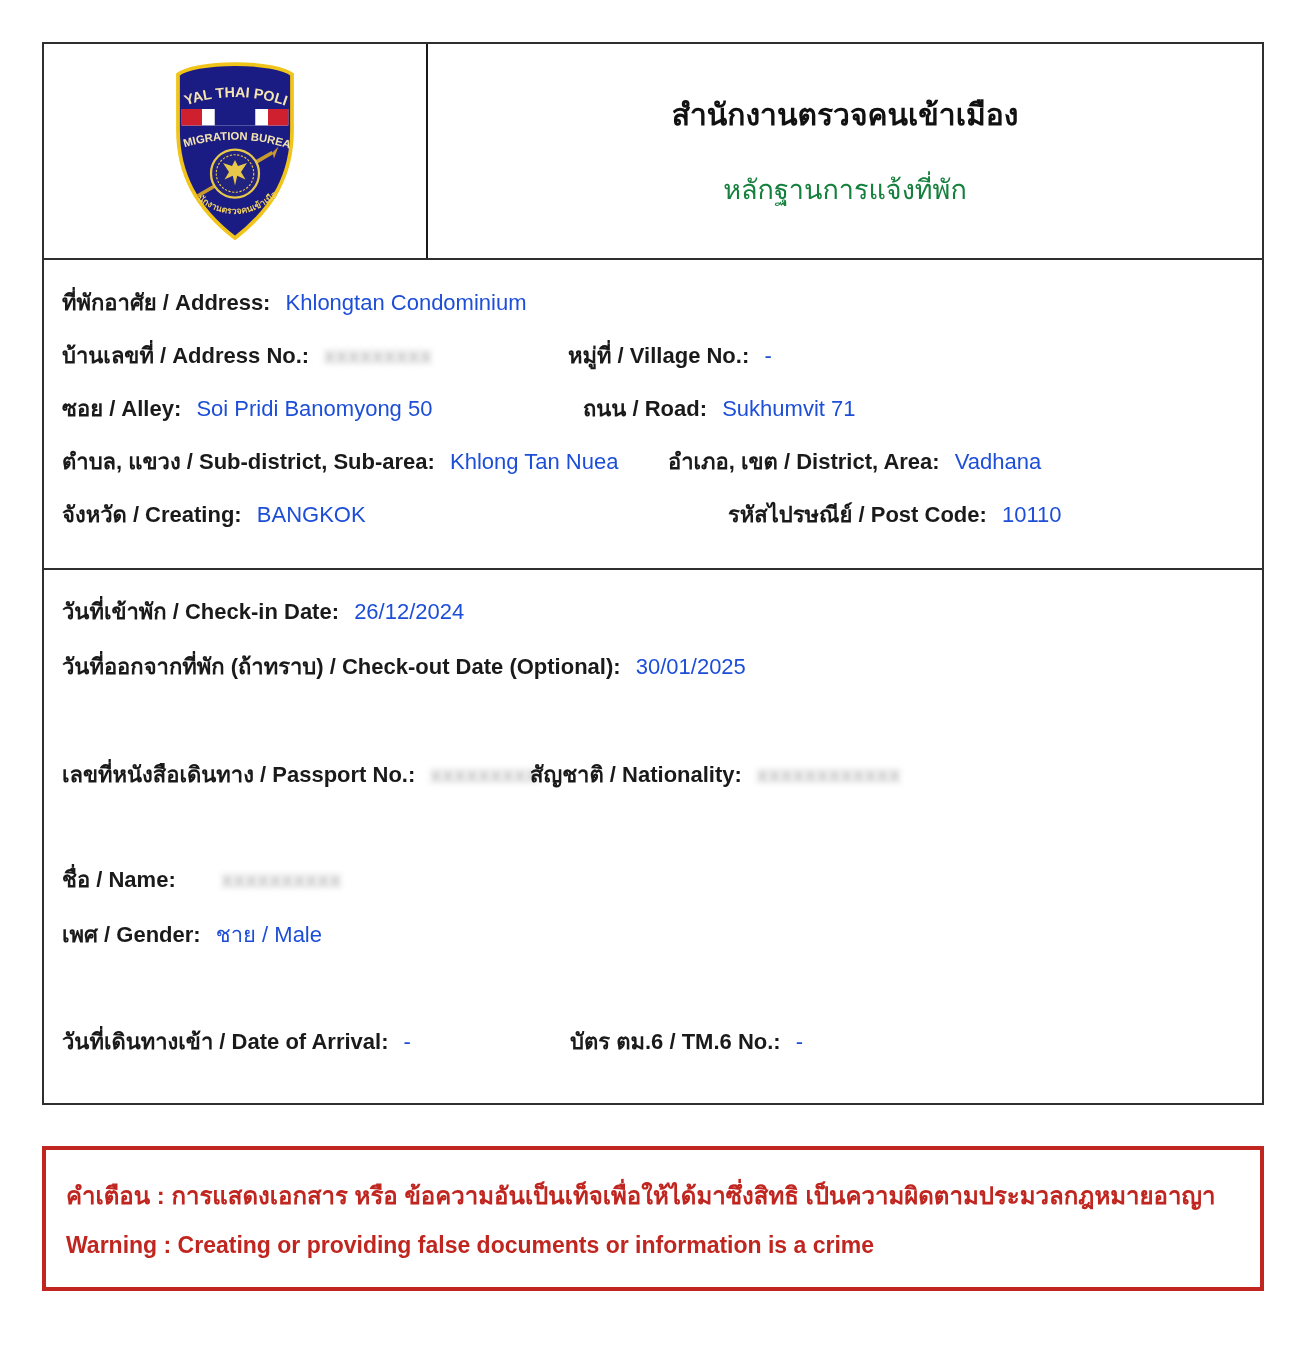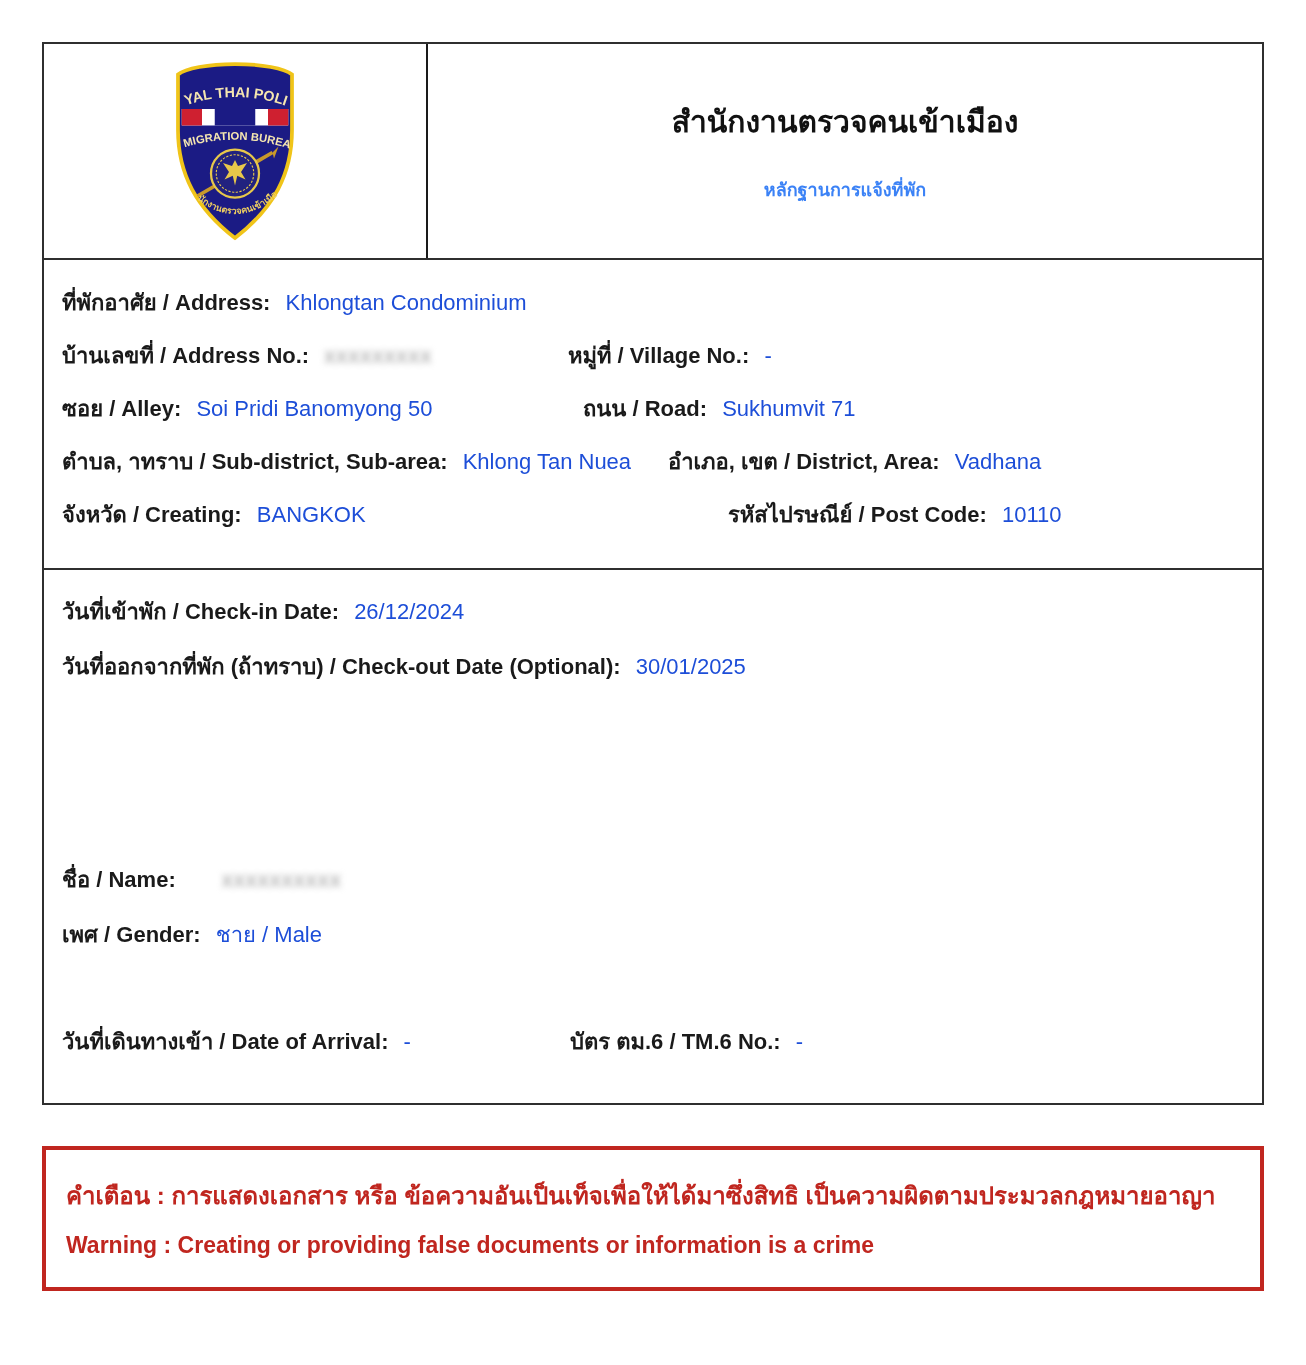--- a/index.html
+++ b/index.html
@@ -44,23 +44,23 @@
     align-items: center;
     justify-content: center;
     gap: 30px;
   }
   .title-th {
     font-size: 30px;
     font-weight: bold;
     color: #111;
   }
   .subtitle-th {
-    font-size: 18px;
-    font-weight: bold;
-    color: #3b82f6;
+    font-size: 27px;
+    font-weight: normal;
+    color: #15803d;
   }
   
   .address-section {
     position: relative;
     height: 308px;
     border-bottom: 2px solid #2f2f2f;
   }
   .details-section {
     position: relative;
     height: 533px;
@@ -190,21 +190,21 @@
       <div class="row" style="top:132px;">
         <span class="lbl">ซอย / Alley:</span>
         <span class="val">Soi Pridi Banomyong 50</span>
         <span class="pair-right" style="left:539px;">
           <span class="lbl">ถนน / Road:</span>
           <span class="val">Sukhumvit 71</span>
         </span>
       </div>
 
       <div class="row" style="top:185px;">
-        <span class="lbl">ตำบล, าทราบ / Sub-district, Sub-area:</span>
+        <span class="lbl">ตำบล, แขวง / Sub-district, Sub-area:</span>
         <span class="val">Khlong Tan Nuea</span>
         <span class="pair-right" style="left:624px;">
           <span class="lbl">อำเภอ, เขต / District, Area:</span>
           <span class="val">Vadhana</span>
         </span>
       </div>
 
       <div class="row" style="top:238px;">
         <span class="lbl">จังหวัด / Creating:</span>
         <span class="val">BANGKOK</span>
@@ -220,20 +220,28 @@
       <div class="row" style="top:25px;">
         <span class="lbl">วันที่เข้าพัก / Check-in Date:</span>
         <span class="val">26/12/2024</span>
       </div>
 
       <div class="row" style="top:80px;">
         <span class="lbl">วันที่ออกจากที่พัก (ถ้าทราบ) / Check-out Date (Optional):</span>
         <span class="val">30/01/2025</span>
       </div>
 
+      <div class="row" style="top:188px;">
+        <span class="lbl">เลขที่หนังสือเดินทาง / Passport No.:</span>
+        <span class="val redacted">xxxxxxxxx</span>
+        <span class="pair-right" style="left:486px;">
+          <span class="lbl">สัญชาติ / Nationality:</span>
+          <span class="val redacted">xxxxxxxxxxxx</span>
+        </span>
+      </div>
 
       <div class="row" style="top:293px;">
         <span class="lbl">ชื่อ / Name:</span>
         <span class="val redacted" style="margin-left:40px;">xxxxxxxxxx</span>
       </div>
 
       <div class="row" style="top:348px;">
         <span class="lbl">เพศ / Gender:</span>
         <span class="val">ชาย / Male</span>
       </div>

